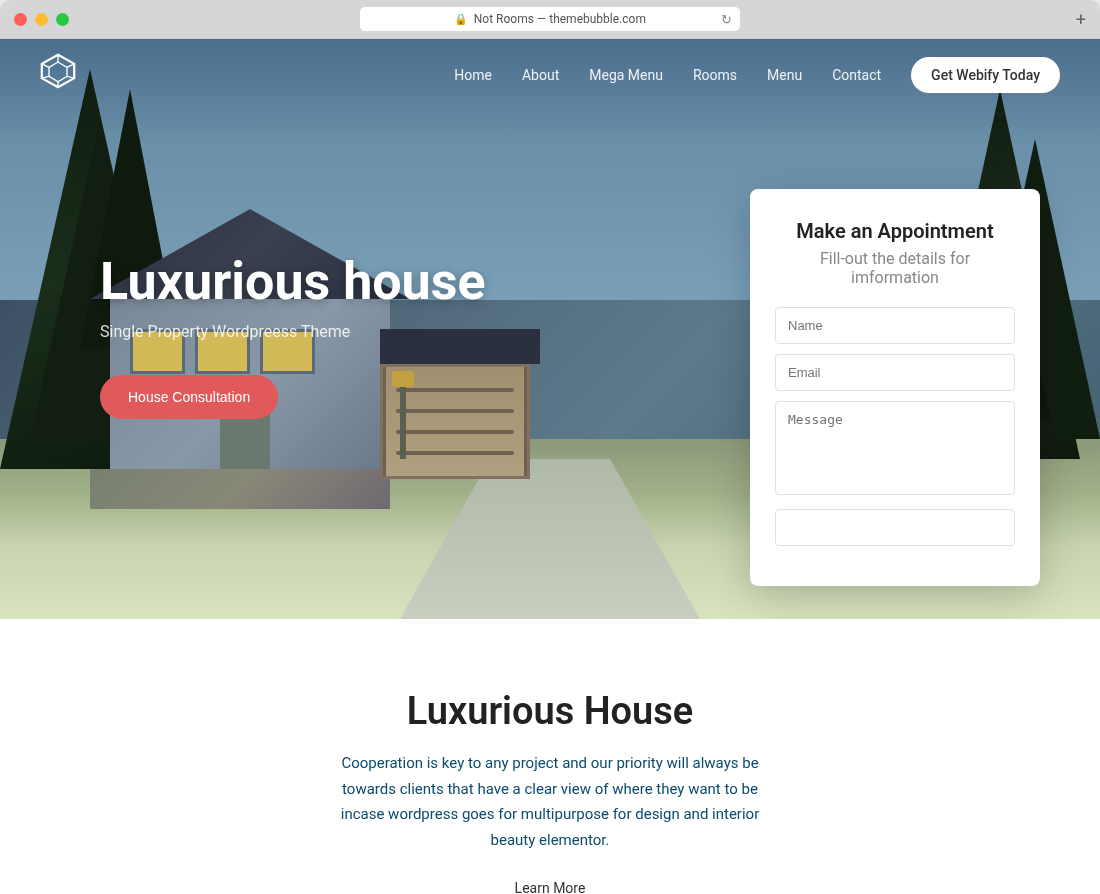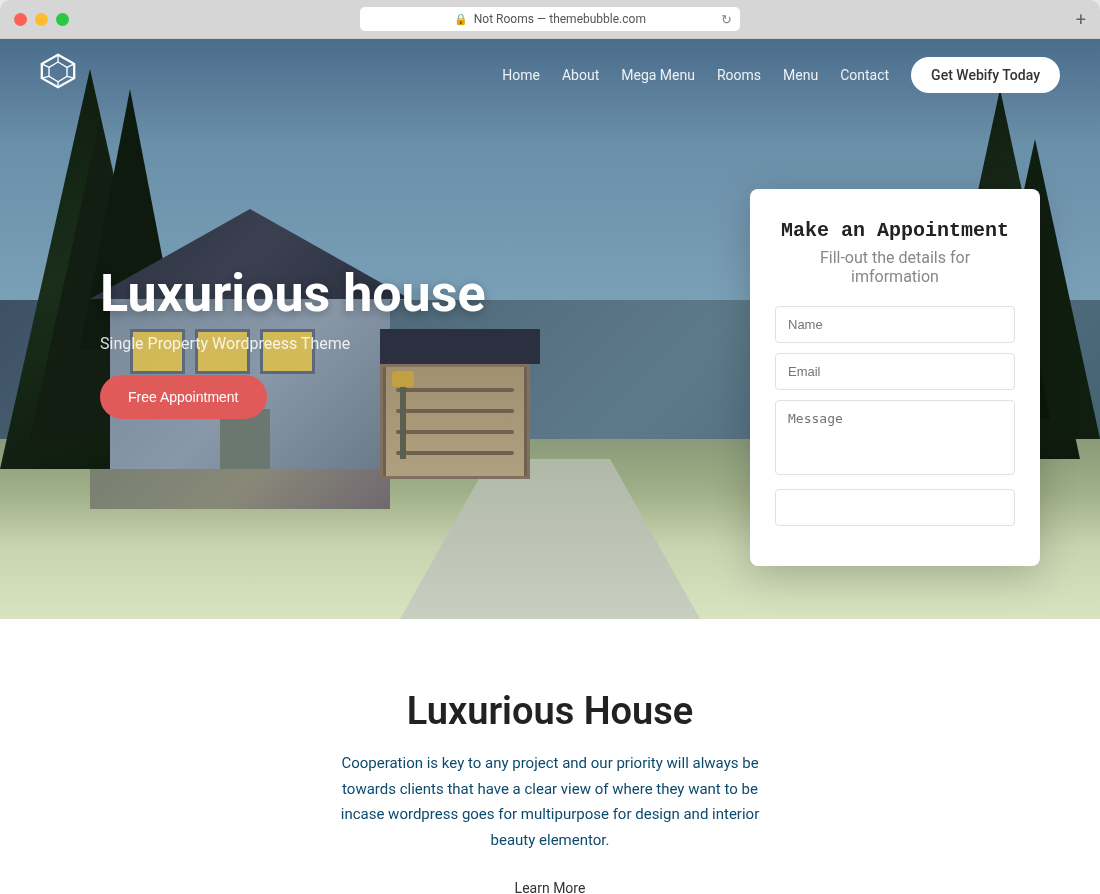--- a/index.html
+++ b/index.html
@@ -129,21 +129,21 @@
       z-index: 10;
     }
     .logo {
       color: white;
       font-size: 28px;
       margin-right: auto;
     }
     .nav-links {
       display: flex;
       align-items: center;
-      gap: 22px;
+      gap: 30px;
       list-style: none;
     }
     .nav-links li a {
       color: rgba(255,255,255,0.9);
       text-decoration: none;
       font-size: 14px;
       font-weight: 400;
     }
     .nav-cta {
       background: white;
@@ -165,21 +165,21 @@
       font-size: 52px;
       font-weight: 700;
       color: white;
       line-height: 1.15;
       text-shadow: 0 2px 10px rgba(0,0,0,0.3);
     }
     .hero-subtitle {
       font-size: 16px;
       color: rgba(255,255,255,0.85);
       margin-top: 10px;
-      margin-bottom: 22px;
+      margin-bottom: 34px;
     }
     .btn-consultation {
       background: #e05a5a;
       color: white;
       border: none;
       padding: 14px 28px;
       border-radius: 25px;
       font-size: 14px;
       font-weight: 500;
       cursor: pointer;
@@ -196,21 +196,20 @@
       padding: 30px 25px;
       box-shadow: 0 10px 40px rgba(0,0,0,0.2);
       z-index: 20;
     }
     .form-title {
       font-size: 20px;
       font-weight: 600;
       color: #222;
       text-align: center;
       margin-bottom: 6px;
-      font-family: Liberation Mono, monospace;
     }
     .form-subtitle {
       font-size: 16px;
       color: #888;
       text-align: center;
       margin-bottom: 20px;
     }
     .form-input {
       width: 100%;
       padding: 10px 12px;
@@ -224,21 +223,21 @@
     }
     .form-textarea {
       width: 100%;
       padding: 10px 12px;
       border: 1px solid #e0e0e0;
       border-radius: 4px;
       font-size: 13px;
       color: #555;
       margin-bottom: 10px;
       outline: none;
-      height: 75px;
+      height: 94px;
       resize: none;
       background: #fff;
     }
     .form-dropdown {
       width: 100%;
       padding: 10px 12px;
       border: 1px solid #e0e0e0;
       border-radius: 4px;
       font-size: 13px;
       color: #999;
@@ -395,21 +394,21 @@
         <li><a>Contact</a></li>
         <li><a class="nav-cta">Get Webify Today</a></li>
       </ul>
     </nav>
 
     <div class="hero-text">
       <h1 class="hero-title">
         <span>Luxurious house</span><br>
       </h1>
       <p class="hero-subtitle">Single Property Wordpreess Theme</p>
-      <button class="btn-consultation">Free Appointment</button>
+      <button class="btn-consultation">House Consultation</button>
     </div>
 
     <div class="appointment-form">
       <h2 class="form-title">Make an Appointment</h2>
       <p class="form-subtitle">Fill-out the details for imformation</p>
 
       <input class="form-input" type="text" placeholder="Name" style="">
       <input class="form-input" type="email" placeholder="Email" style="">
       <textarea class="form-textarea" placeholder="Message" style=""></textarea>
       <select class="form-dropdown">

